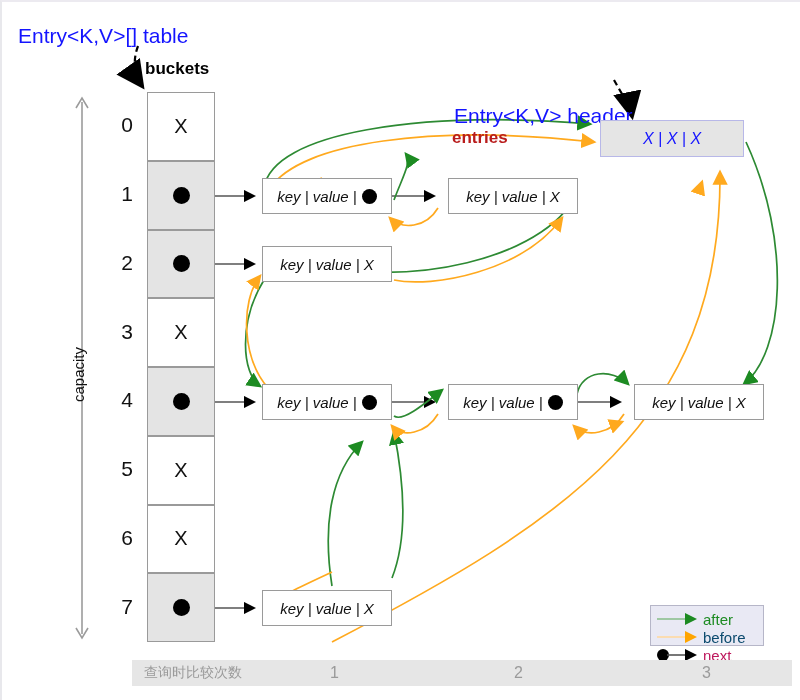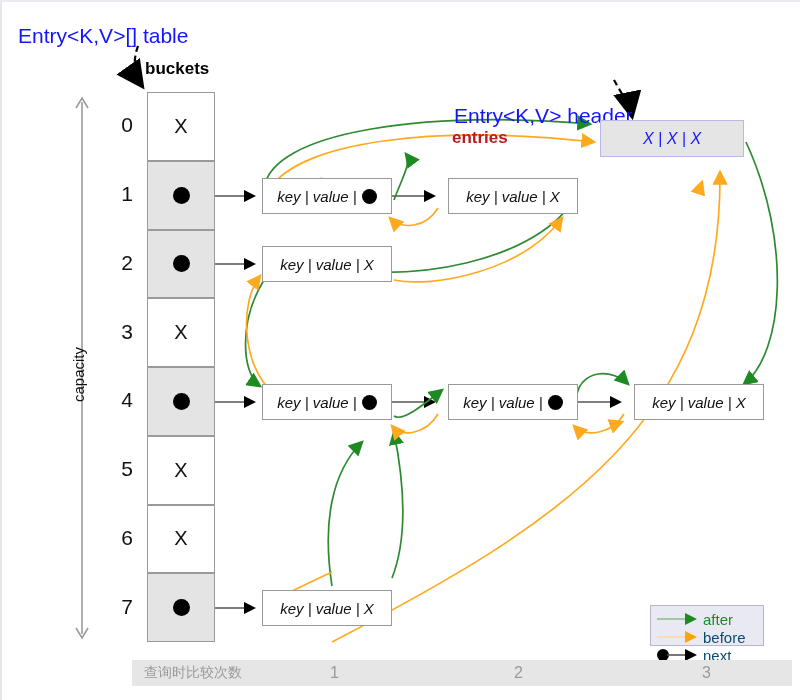--- a/index.html
+++ b/index.html
@@ -204,21 +204,21 @@
         <path d="M28,1 L40,7 L28,13 z" fill="#ffa500"></path>
       </svg>
       <span class="legtxt" style="color:#0c4a6e;margin-left:4px;">before</span>
     </div>
     <div style="display:flex;align-items:center;height:18px;">
       <svg width="42" height="14">
         <circle cx="6" cy="7" r="6" fill="#000"></circle>
         <line x1="10" y1="7" x2="28" y2="7" stroke="#555" stroke-width="1.6"></line>
         <path d="M28,1 L40,7 L28,13 z" fill="#000"></path>
       </svg>
-      <span class="legtxt" style="color:#0c4a6e;margin-left:4px;">next</span>
+      <span class="legtxt" style="color:#be185d;margin-left:4px;">next</span>
     </div>
   </div>
 
   <div style="position:absolute;left:130px;top:658px;width:660px;height:26px;background:#e6e6e6;"></div>
   <div class="txt footlbl" style="left:142px;top:662px;font-family:Liberation Mono, monospace;">查询时比较次数</div>
   <div class="txt footlbl" style="left:328px;top:662px;font-size:16px;">1</div>
   <div class="txt footlbl" style="left:512px;top:662px;font-size:16px;">2</div>
   <div class="txt footlbl" style="left:700px;top:662px;font-size:16px;">3</div>
 
 </div>

